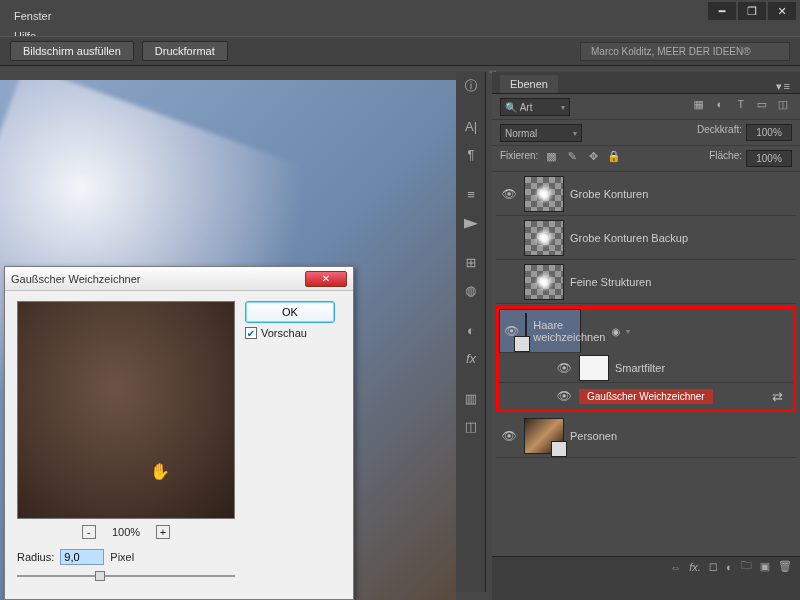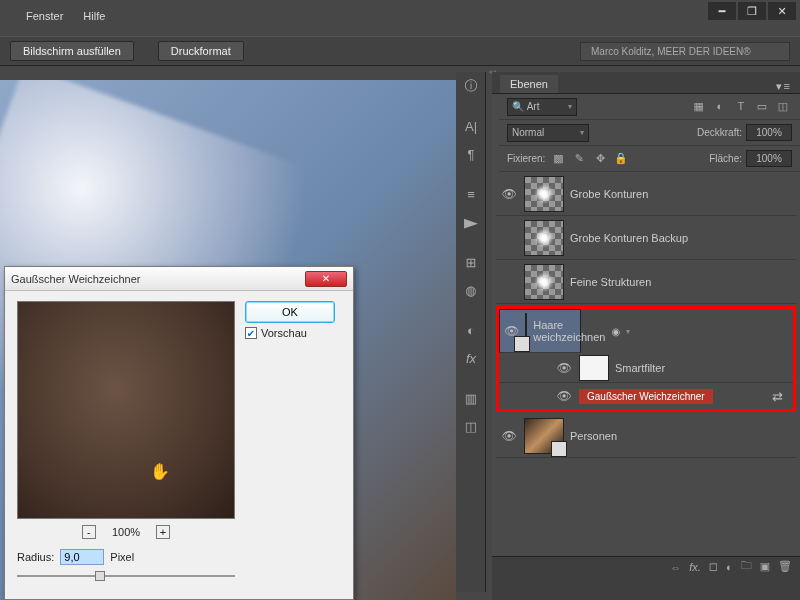--- a/index.html
+++ b/index.html
@@ -2,45 +2,45 @@
 <html><head>
 <meta charset="utf-8">
 <style>
   * { margin:0; padding:0; box-sizing:border-box; font-family:"Segoe UI",Tahoma,sans-serif; }
   body { width:800px; height:600px; background:#474747; color:#ccc; font-size:11px; overflow:hidden; position:relative; }
 
   
   .winctrl { position:absolute; top:2px; right:4px; display:flex; gap:2px; }
   .winctrl div { width:28px; height:18px; background:#2e2e2e; display:flex; align-items:center; justify-content:center; color:#ddd; font-size:11px; }
 
-  .menubar { position:absolute; top:8px; left:12px; display:flex; gap:4px; padding:0 6px; }
+  .menubar { position:absolute; top:8px; left:0; display:flex; gap:4px; padding:0 6px;flex-direction:column; }
   .menubar div { padding:2px 8px; color:#ddd; }
 
   .toolbar { position:absolute; top:36px; left:0; right:0; height:30px; background:#424242; border-top:1px solid #555; border-bottom:1px solid #222; display:flex; align-items:center; padding:0 10px; }
-  .btn { background:#535353; border:1px solid #2a2a2a; color:#eee; padding:3px 12px; margin-right:24px; border-radius:2px; font-size:11px; }
+  .btn { background:#535353; border:1px solid #2a2a2a; color:#eee; padding:3px 12px; margin-right:8px; border-radius:2px; font-size:11px; }
   .toolbar .right { margin-left:auto; background:#4c4c4c; border:1px solid #333; padding:3px 10px; width:210px; font-size:10px; color:#aaa; }
 
   .canvas { position:absolute; top:80px; left:0; width:456px; height:520px; background:linear-gradient(135deg,#8fa7c9 0%, #6b87aa 50%, #5a4a3e 100%); overflow:hidden; }
   .canvas .hair { position:absolute; width:320px; height:320px; left:-40px; top:30px;
     background:radial-gradient(circle at 30% 30%, rgba(255,255,255,.9), rgba(220,220,235,.5) 40%, transparent 70%);
     filter:blur(2px); transform:rotate(20deg); }
 
   
   .toolcol { position:absolute; top:72px; left:456px; width:30px; height:520px; background:#434343; border-right:1px solid #222; }
   .toolcol div { width:30px; height:28px; display:flex; align-items:center; justify-content:center; color:#aaa; font-size:13px; }
   .toolcol .sep { height:12px; }
   .toolcol .arrow { transform:scaleX(1.4); }
 
   
   .panels { position:absolute; top:72px; left:492px; width:308px; height:528px; background:#4a4a4a; }
   .phead { height:22px; background:#3e3e3e; display:flex; align-items:flex-end; padding:0 8px; border-bottom:1px solid #222; font-size:11px; }
   .phead .tab { background:#4a4a4a; padding:3px 10px; color:#ddd; }
   .phead .opts { margin-left:auto; letter-spacing:2px; color:#bbb; }
 
-  .prow { display:flex; align-items:center; padding:4px 8px; border-bottom:1px solid #3a3a3a; height:26px;margin-left:7px; }
+  .prow { display:flex; padding:4px 8px; border-bottom:1px solid #3a3a3a; height:26px; }
   .sel { width:82px; height:18px; background:#3a3a3a; border:1px solid #222; padding:1px 4px; font-size:10px; color:#bbb; display:flex; align-items:center; justify-content:space-between;}
   .sel::after { content:"▾"; font-size:8px; color:#888; }
   .numbox { width:46px; height:17px; background:#3a3a3a; border:1px solid #222; font-size:10px; color:#bbb; display:flex; align-items:center; justify-content:center; }
   .lbl { font-size:10px; color:#bbb; margin-left:auto; margin-right:4px;}
   .iconrow span { width:18px; display:inline-block; text-align:center; color:#aaa; font-size:11px;}
 
   .layers { padding:0 4px; }
   .layer { display:flex; align-items:center; height:44px; padding:2px 4px; border-bottom:1px solid #3a3a3a; gap:6px;}
   .eye { width:18px; text-align:center; color:#bbb; font-size:12px;}
   .thumb { width:40px; height:36px; background:#777; border:1px solid #222; }

